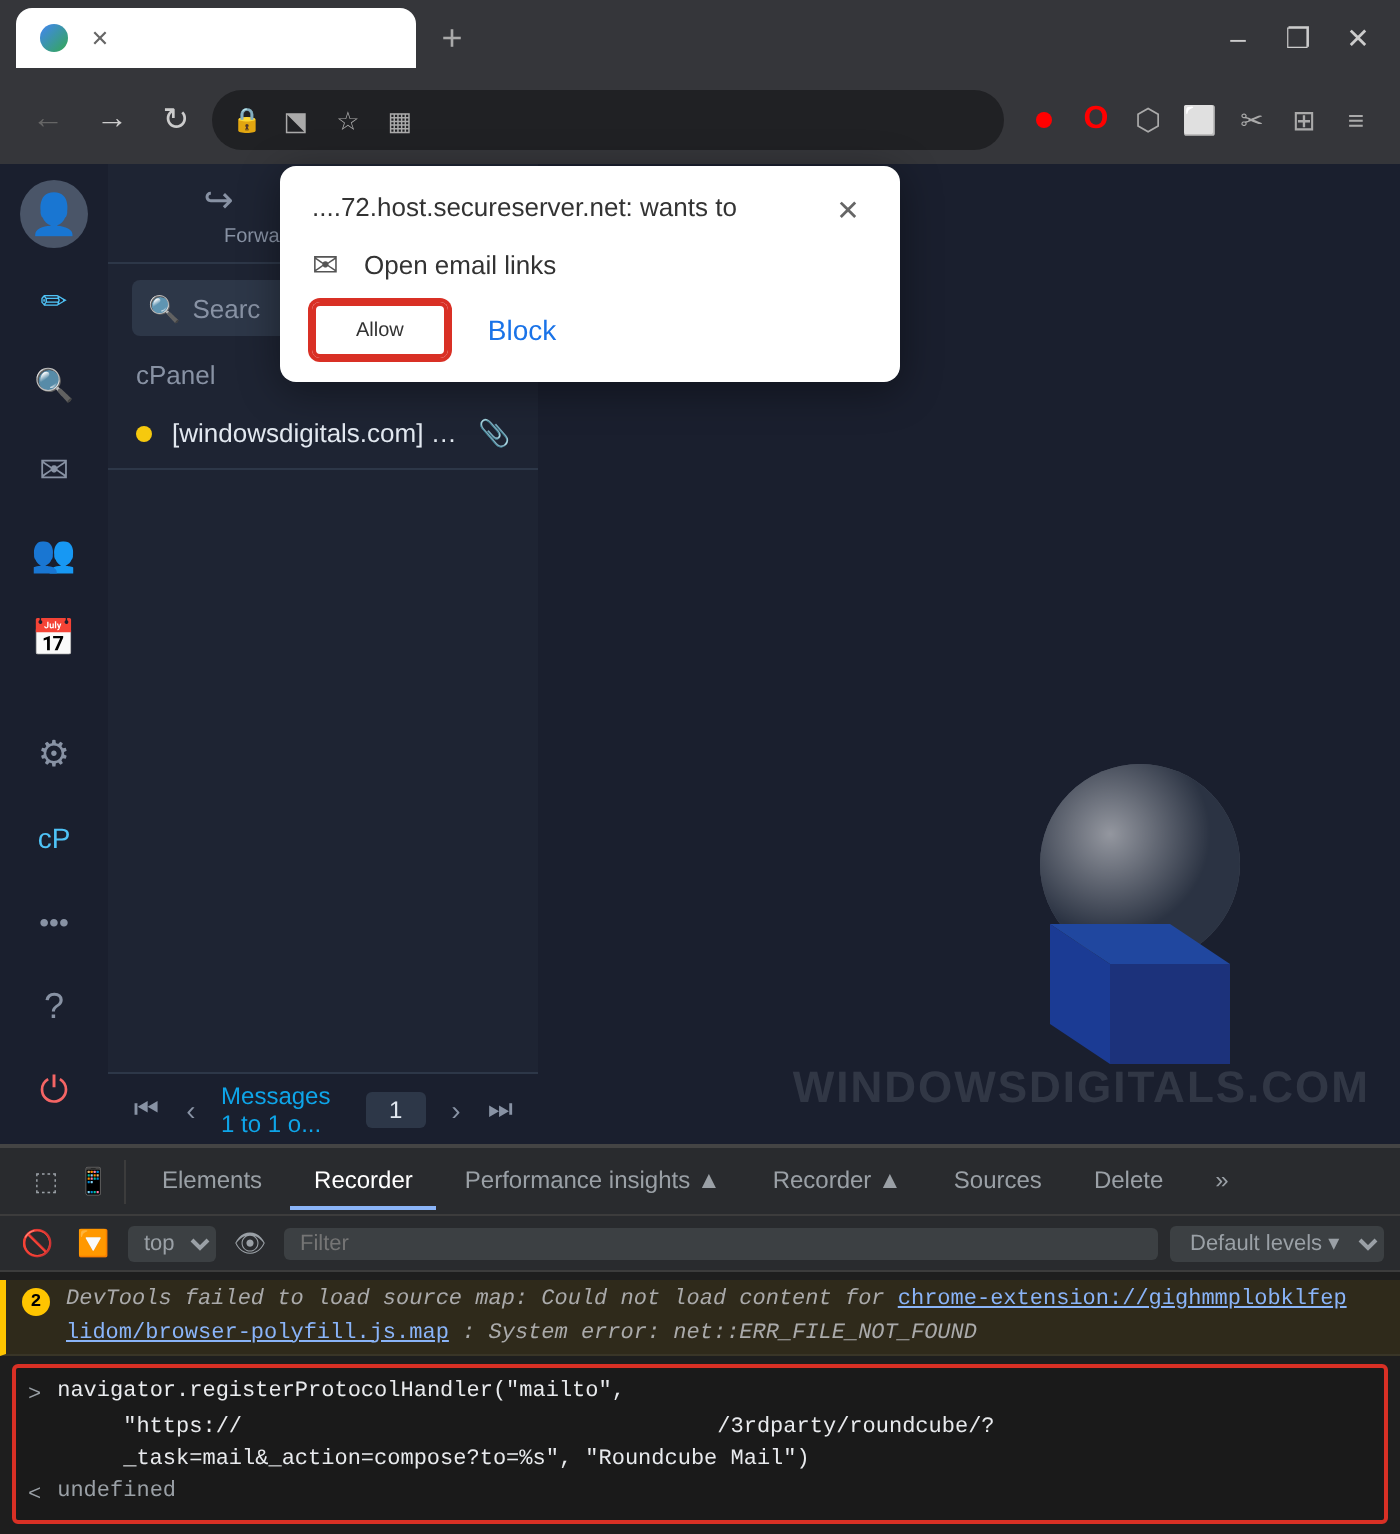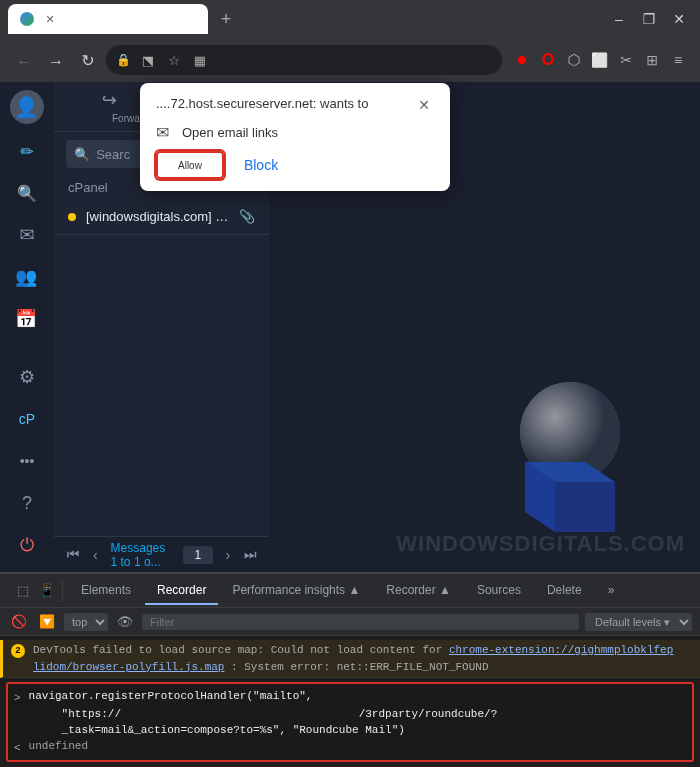--- a/index.html
+++ b/index.html
@@ -98,21 +98,21 @@
     .dt-tool-btn { width: 22px; height: 22px; display: flex; align-items: center; justify-content: center; color: #9aa0a6; font-size: 13px; cursor: pointer; border-radius: 3px; }
     .dt-select { background: #3c4043; border: none; color: #9aa0a6; font-size: 11px; padding: 2px 4px; border-radius: 3px; cursor: pointer; }
     .dt-filter { background: #3c4043; border: none; color: #9aa0a6; font-size: 11px; padding: 2px 8px; border-radius: 3px; flex: 1; outline: none; }
     .dt-levels { margin-left: auto; background: #3c4043; border: none; color: #9aa0a6; font-size: 11px; padding: 2px 6px; border-radius: 3px; cursor: pointer; }
 
     
     .console-content { flex: 1; overflow-y: auto; padding: 4px 0; font-family: 'Courier New', monospace; font-size: 11px; }
     .console-row { padding: 2px 8px; display: flex; align-items: flex-start; gap: 8px; border-bottom: 1px solid rgba(255,255,255,0.05); }
     .console-row.warning { background: rgba(255,197,0,0.08); border-left: 3px solid #ffc500; }
     .console-badge { background: #ffc500; color: #000; border-radius: 50%; width: 14px; height: 14px; display: flex; align-items: center; justify-content: center; font-size: 9px; font-weight: bold; flex-shrink: 0; margin-top: 2px; }
-    .console-text { color: #aaa; line-height: 1.5; flex: 1; }
+    .console-text { color: #aaa; line-height: 1.5; flex: 1; font-style: italic; }
     .console-link { color: #8ab4f8; text-decoration: underline; cursor: pointer; }
     .console-prompt { color: #9aa0a6; margin-top: 2px; }
     .console-code { color: #e8eaed; }
     .console-undefined { color: #9aa0a6; text-align: right; }
     .console-row-content { flex: 1; }
     .devtools-left-icons { display: flex; align-items: center; padding: 0 4px; gap: 2px; border-right: 1px solid #3c3c3c; margin-right: 4px; }
   </style>
 </head>
 <body>
 

